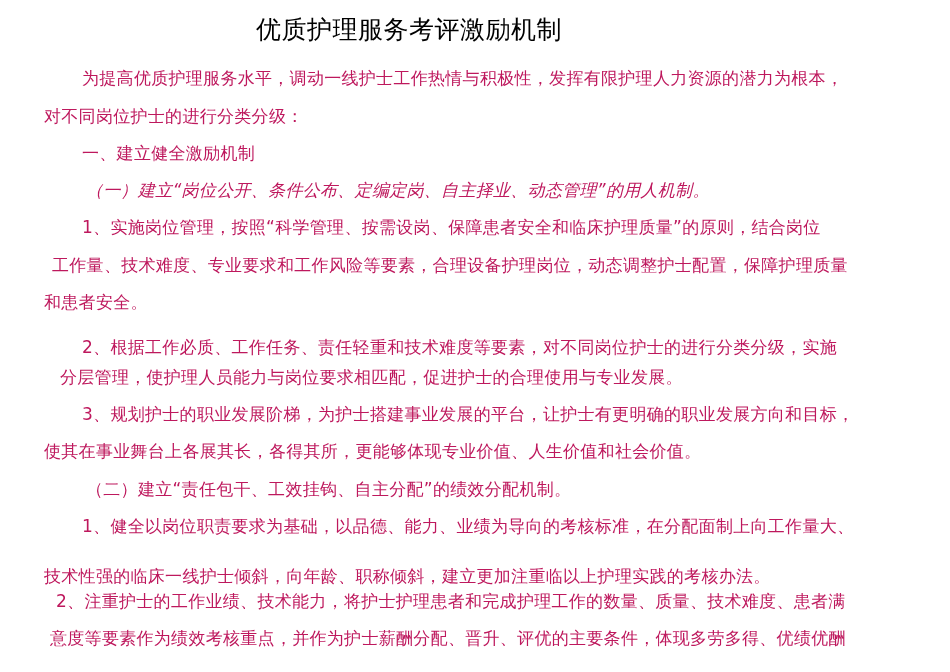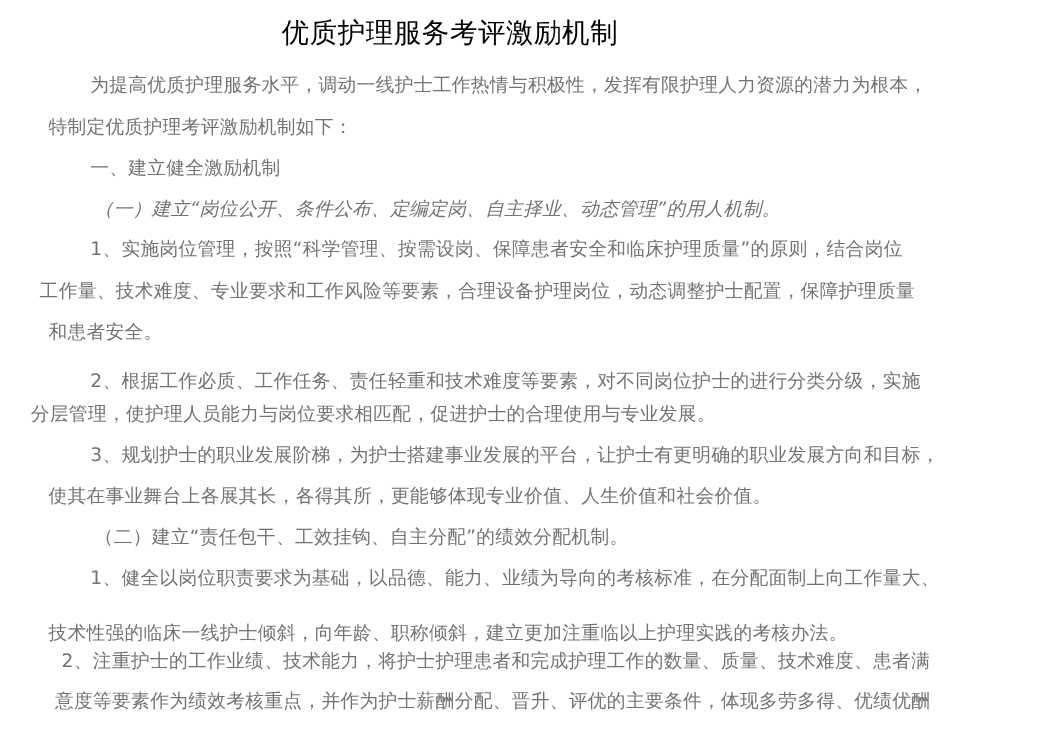--- a/index.html
+++ b/index.html
@@ -25,41 +25,41 @@
       line-height: 36px;
       letter-spacing: 0.5px;
       color: #000000;
     }
     .line {
       position: absolute;
       font-size: 17px;
       line-height: 24px;
       white-space: nowrap;
       letter-spacing: 0.3px;
-      color: #737373;
+      color: #be185d;
     }
   </style>
 </head>
 <body>
 
 <div>
   <div class="title">优质护理服务考评激励机制</div>
 
   <div class="line" style="left:82px; top:66px;">为提高优质护理服务水平，调动一线护士工作热情与积极性，发挥有限护理人力资源的潜力为根本，</div>
-  <div class="line" style="left:44px; top:104px;">特制定优质护理考评激励机制如下：</div>
+  <div class="line" style="left:44px; top:104px;">对不同岗位护士的进行分类分级：</div>
 
   <div class="line" style="left:82px; top:141px;">一、建立健全激励机制</div>
   <div class="line" style="left:86px; top:178px;font-style:italic;">（一）建立“岗位公开、条件公布、定编定岗、自主择业、动态管理”的用人机制。</div>
 
   <div class="line" style="left:82px; top:215px;">1、实施岗位管理，按照“科学管理、按需设岗、保障患者安全和临床护理质量”的原则，结合岗位</div>
-  <div class="line" style="left:36px; top:253px;text-align:right;">工作量、技术难度、专业要求和工作风险等要素，合理设备护理岗位，动态调整护士配置，保障护理质量</div>
+  <div class="line" style="left:52px; top:253px;text-align:right;">工作量、技术难度、专业要求和工作风险等要素，合理设备护理岗位，动态调整护士配置，保障护理质量</div>
   <div class="line" style="left:44px; top:290px;">和患者安全。</div>
 
   <div class="line" style="left:82px; top:335px;">2、根据工作必质、工作任务、责任轻重和技术难度等要素，对不同岗位护士的进行分类分级，实施</div>
-  <div class="line" style="left:28px; top:365px;">分层管理，使护理人员能力与岗位要求相匹配，促进护士的合理使用与专业发展。</div>
+  <div class="line" style="left:60px; top:365px;">分层管理，使护理人员能力与岗位要求相匹配，促进护士的合理使用与专业发展。</div>
 
   <div class="line" style="left:82px; top:402px;">3、规划护士的职业发展阶梯，为护士搭建事业发展的平台，让护士有更明确的职业发展方向和目标，</div>
   <div class="line" style="left:44px; top:439px;">使其在事业舞台上各展其长，各得其所，更能够体现专业价值、人生价值和社会价值。</div>
 
   <div class="line" style="left:86px; top:477px;">（二）建立“责任包干、工效挂钩、自主分配”的绩效分配机制。</div>
 
   <div class="line" style="left:82px; top:514px;">1、健全以岗位职责要求为基础，以品德、能力、业绩为导向的考核标准，在分配面制上向工作量大、</div>
   <div class="line" style="left:44px; top:551px;margin-top:13px;">技术性强的临床一线护士倾斜，向年龄、职称倾斜，建立更加注重临以上护理实践的考核办法。</div>
 
   <div class="line" style="left:56px; top:589px;">2、注重护士的工作业绩、技术能力，将护士护理患者和完成护理工作的数量、质量、技术难度、患者满</div>

